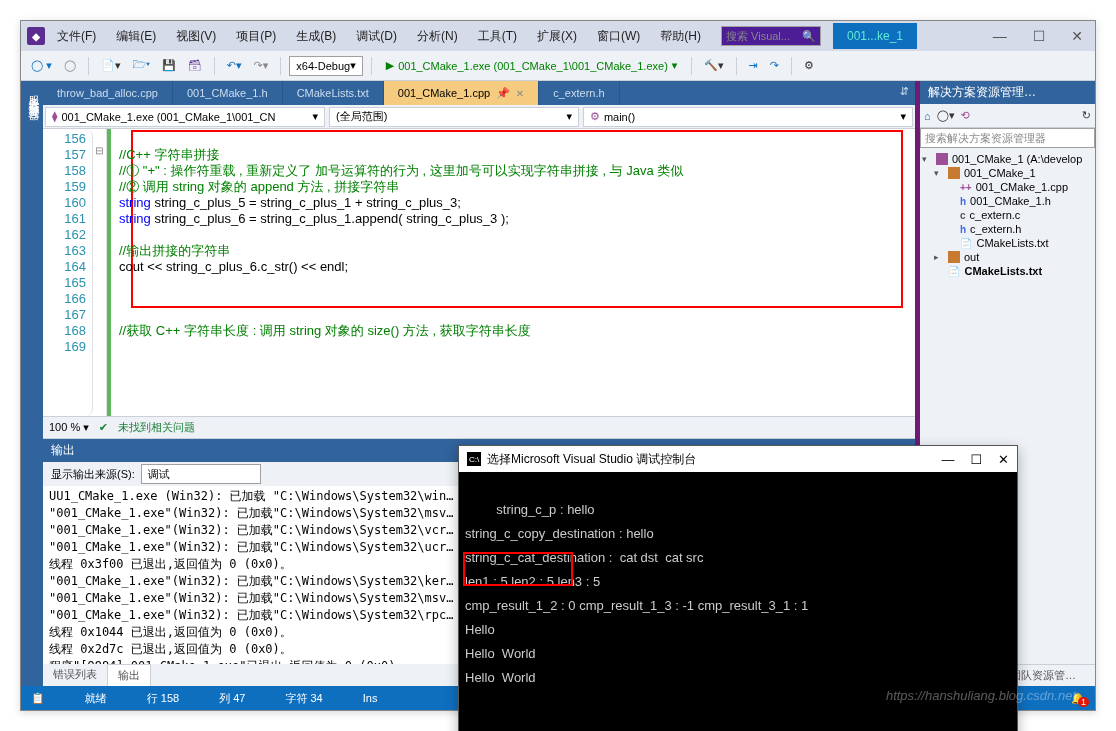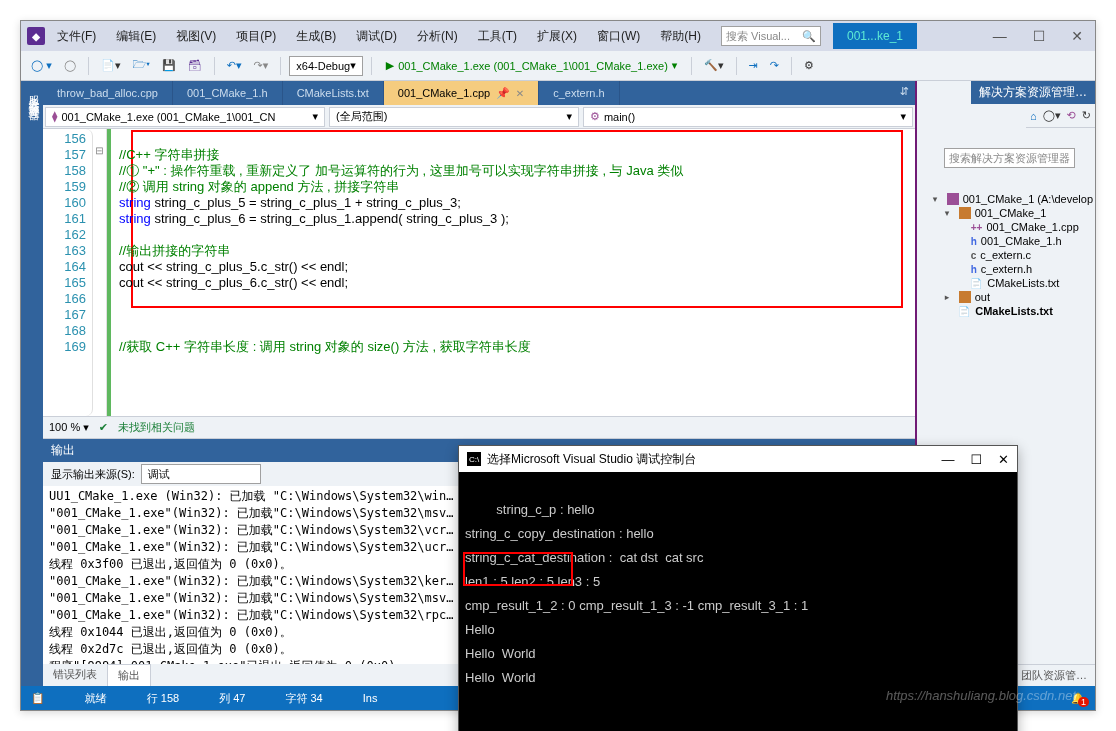--- a/index.html
+++ b/index.html
@@ -3,21 +3,21 @@
 <meta charset="utf-8">
 <style>
 * { margin: 0; padding: 0; box-sizing: border-box; font-family: "Microsoft YaHei", "Segoe UI", sans-serif; }
 body { background: #fff; width: 1116px; height: 731px; overflow: hidden; position: relative; }
 .frame { position: absolute; top: 20px; left: 20px; right: 20px; bottom: 20px; border: 1px solid #888; box-shadow: 0 2px 8px rgba(0,0,0,0.15); background: #eef2f6; display: flex; flex-direction: column; }
 
 
 .titlebar { height: 30px; background: #d6dbe9; display: flex; align-items: center; padding: 0 6px; gap: 4px; color: #1e1e1e; font-size: 12px; }
 .titlebar .vs-logo { width: 18px; height: 18px; background: #5c2d91; border-radius: 2px; display: flex; align-items: center; justify-content: center; color: #fff; font-size: 10px; font-weight: bold; }
 .titlebar .menu-item { padding: 4px 8px; cursor: pointer; }
-.titlebar .search-box { margin-left: 8px; width: 100px; height: 20px; background: #ffffff; border: 1px solid #a0a0a0; font-size: 11px; padding: 0 4px; display: flex; align-items: center; color: #888; }
+.titlebar .search-box { margin-left: 8px; width: 100px; height: 20px; background: #4c1d95; border: 1px solid #a0a0a0; font-size: 11px; padding: 0 4px; display: flex; align-items: center; color: #888; }
 .titlebar .tab-active { background: #0e6fbf; color: #5eead4; padding: 6px 14px; margin-left: 8px; font-size: 12px; }
 .titlebar .win-controls { margin-left: auto; display: flex; gap: 14px; color: #555; }
 .titlebar .win-controls span { cursor: pointer; padding: 4px 6px; font-size: 14px; }
 
 
 .toolbar { height: 30px; background: #eef2f6; border-bottom: 1px solid #cacfd8; display: flex; align-items: center; padding: 0 6px; gap: 4px; font-size: 11px; }
 .tb-btn { padding: 2px 4px; cursor: pointer; color: #333; display: flex; align-items: center; gap: 2px; }
 .tb-sep { width: 1px; height: 18px; background: #cacfd8; margin: 0 4px; }
 .tb-combo { background: #fff; border: 1px solid #a0a0a0; padding: 1px 6px; height: 20px; display: flex; align-items: center; font-size: 11px; }
 .tb-run { color: #008000; display: flex; align-items: center; gap: 4px; padding: 2px 6px; }
@@ -65,24 +65,24 @@
 .output-bottom-tabs .bt { padding: 3px 10px; color: #555; cursor: pointer; }
 .output-bottom-tabs .bt.active { background: #fff; border: 1px solid #cacfd8; border-bottom: none; }
 
 
 .statusbar { height: 24px; background: #0e6fbf; color: #fff; display: flex; align-items: center; font-size: 11px; padding: 0 10px; gap: 40px; }
 .statusbar .sb-right { margin-left: auto; display: flex; align-items: center; gap: 6px; }
 .bell-badge { position: relative; }
 .bell-badge .count { position: absolute; bottom: -2px; right: -4px; background: #e51400; color: #fff; border-radius: 6px; font-size: 9px; padding: 0 3px; }
 
 
-.solution-col { width: 180px; background: #eef2f6; border-left: 2px solid #701a75; display: flex; flex-direction: column; font-size: 11px; align-items: flex-end; }
+.solution-col { width: 180px; background: #eef2f6; border-left: 5px solid #701a75; display: flex; flex-direction: column; font-size: 11px; }
 .sol-title { background: #31639c; color: #fff; padding: 3px 8px; font-size: 12px; white-space: nowrap; overflow: hidden; }
 .sol-toolbar { height: 24px; border-bottom: 1px solid #cacfd8; display: flex; align-items: center; padding: 0 4px; gap: 6px; color: #333; }
-.sol-search { margin: 20px; height: 20px; border: 1px solid #a0a0a0; background: #fff; display: flex; align-items: center; padding: 0 4px; color: #888; }
+.sol-search { margin: 0; height: 20px; border: 1px solid #a0a0a0; background: #fff; display: flex; align-items: center; padding: 0 4px; color: #888; }
 .sol-tree { flex: 1; padding: 4px 2px; }
 .tree-node { display: flex; align-items: center; gap: 4px; padding: 1px 0; white-space: nowrap; }
 .tree-node .arrow { width: 10px; color: #555; font-size: 9px; }
 .tree-node .arrow.open::before { content: "▾"; }
 .tree-node .arrow.closed::before { content: "▸"; }
 .ind-1 { padding-left: 12px; }
 .ind-2 { padding-left: 24px; }
 .file-icon { width: 12px; height: 12px; display: inline-block; }
 .icon-sln { background: #9b4f96; }
 .icon-proj { background: #c77b30; }
@@ -230,21 +230,20 @@
         <div class="change-col"></div>
         <div class="code-lines">
           <div class="line"></div>
           <div class="line"><span class="c-comment">//C++ 字符串拼接</span></div>
           <div class="line"><span class="c-comment">//① "+" : 操作符重载 , 重新定义了 加号运算符的行为 , 这里加号可以实现字符串拼接 , 与 Java 类似</span></div>
           <div class="line"><span class="c-comment">//② 调用 string 对象的 append 方法 , 拼接字符串</span></div>
           <div class="line"><span class="c-kw">string</span><span class="c-id"> string_c_plus_5 = string_c_plus_1 + string_c_plus_3;</span></div>
           <div class="line"><span class="c-kw">string</span><span class="c-id"> string_c_plus_6 = string_c_plus_1.append( string_c_plus_3 );</span></div>
           <div class="line"></div>
           <div class="line"><span class="c-comment">//输出拼接的字符串</span></div>
-          <div class="line"><span class="c-id">cout &lt;&lt; string_c_plus_5.c_str() &lt;&lt; endl;</span></div>
           <div class="line"><span class="c-id">cout &lt;&lt; string_c_plus_6.c_str() &lt;&lt; endl;</span></div>
           <div class="line"></div>
           <div class="line"></div>
           <div class="line"></div>
           <div class="line"><span class="c-comment">//获取 C++ 字符串长度 : 调用 string 对象的 size() 方法 , 获取字符串长度</span></div>
         </div>
       </div>
 
       <div class="zoom-bar">
         <span><span>100 %</span> ▾</span>

